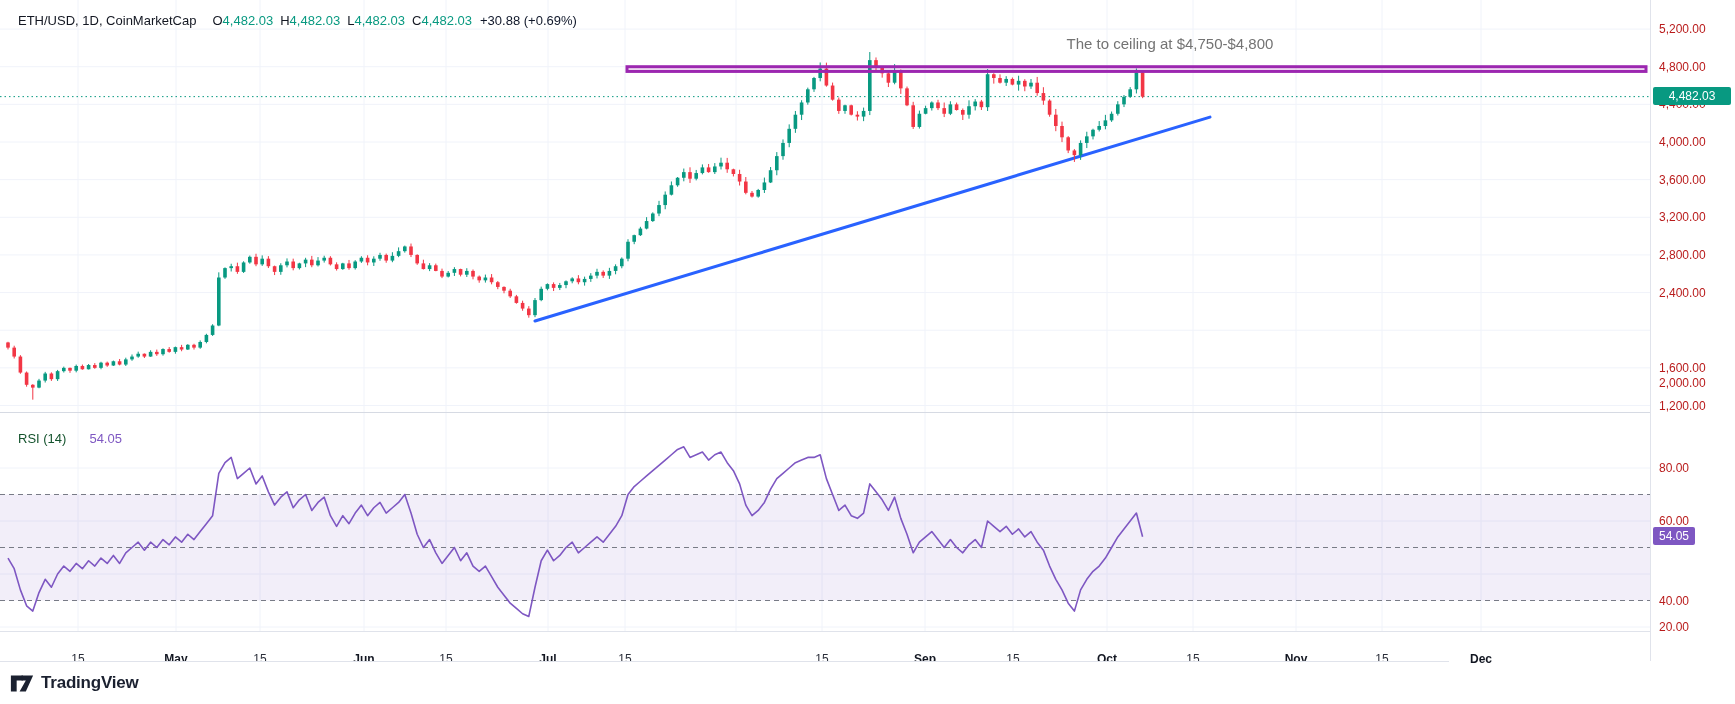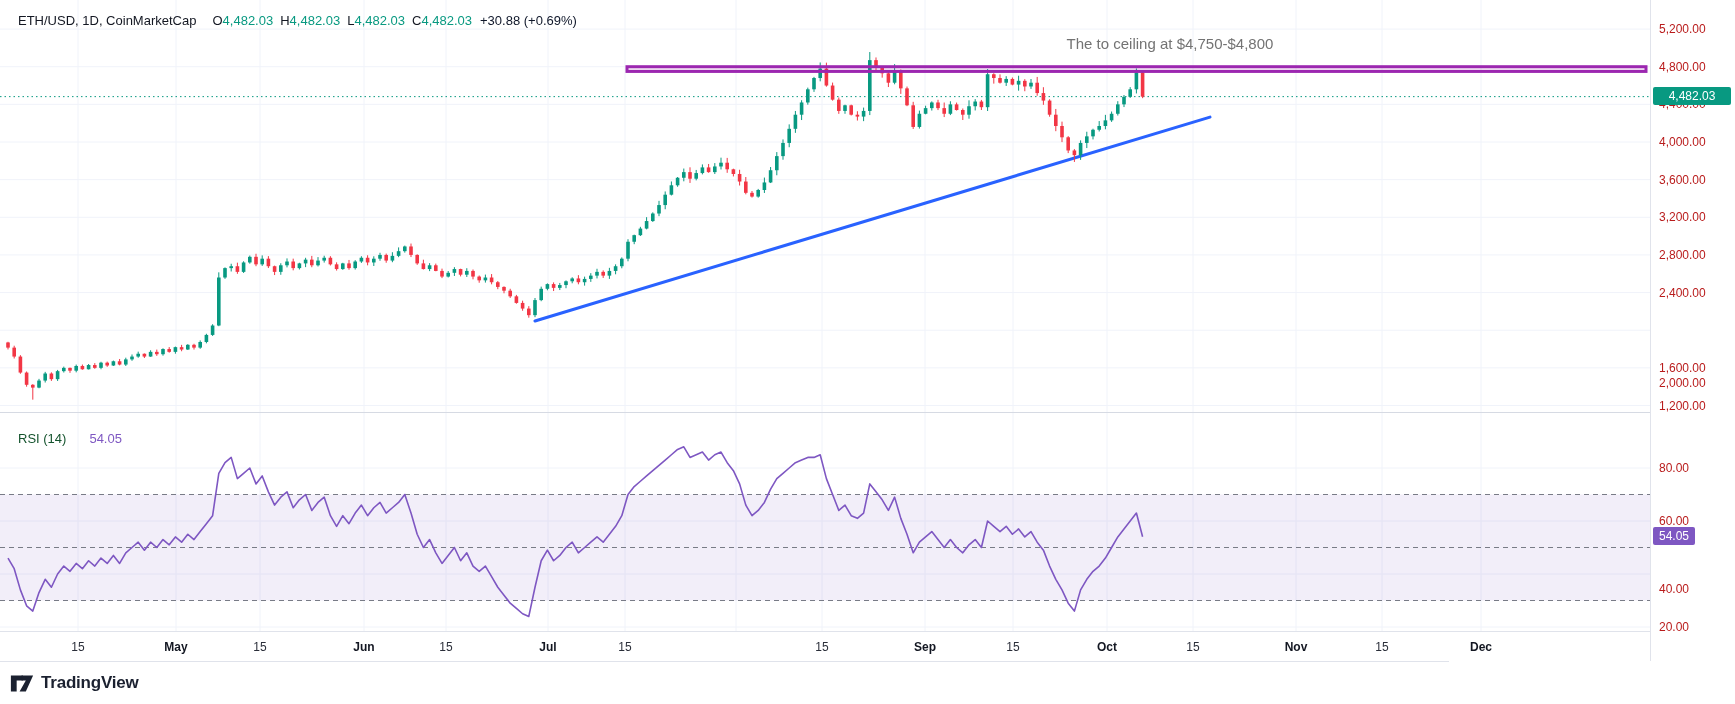--- a/index.html
+++ b/index.html
@@ -17,21 +17,21 @@
   .legend .sym{color:#131722;margin-right:9px;}
   .legend .k{color:#131722;margin-left:7px;}
   .legend .v{color:#089981;}
   .legend .chg{color:#0f172a;margin-left:8px;}
   .rsi-legend{position:absolute;left:18px;top:431px;font-size:13px;z-index:6;white-space:nowrap;}
   .rsi-legend .k{color:#14532d;margin-right:23px;}
   .rsi-legend .v{color:#7E57C2;}
   .annotation{position:absolute;left:1048px;top:35px;width:244px;text-align:center;
     font-size:15px;color:#737373;z-index:6;}
   .time-axis{position:absolute;left:0;top:631px;width:1650px;height:30px;background:#fff;border-top:1px solid #E0E3EB;}
-  .time-tick{position:absolute;top:8px;transform:translateX(-50%);font-size:12px;color:#2A2E39;}
+  .time-tick{position:absolute;top:20px;transform:translateX(-50%);font-size:12px;color:#2A2E39;}
   .time-tick.major{font-weight:700;color:#131722;}
   .footer{position:absolute;left:0;top:661px;width:1449px;height:43px;background:#fff;border-top:1px solid #E0E3EB;
     display:flex;align-items:center;padding-left:10px;box-sizing:border-box;}
   .brand-text{font-size:17px;font-weight:600;color:#1B2130;margin-left:7px;letter-spacing:-0.2px;}
 </style>
 </head>
 <body>
 
 <div class="chart-root">
 
@@ -489,21 +489,21 @@
       <div class="time-tick" style="left: 1013px;">15</div>
       <div class="time-tick major" style="left: 1107px;">Oct</div>
       <div class="time-tick" style="left: 1193px;">15</div>
       <div class="time-tick major" style="left: 1296px;">Nov</div>
       <div class="time-tick" style="left: 1382px;">15</div>
       <div class="time-tick major" style="left: 1481px;">Dec</div>
     </div>
 
   <div class="axis-col" id="axis-col">
       <div class="axis-label" style="top: 620px;">20.00</div>
-      <div class="axis-label" style="top: 582px;">40.00</div>
+      <div class="axis-label" style="top: 594px;">40.00</div>
       <div class="axis-label" style="top: 514px;">60.00</div>
       <div class="axis-label" style="top: 461px;">80.00</div>
       <div class="axis-label" style="top: 398.505px;">1,200.00</div>
       <div class="axis-label" style="top: 360.861px;">1,600.00</div>
       <div class="axis-label" style="top: 332px; margin-top: 44px;">2,000.00</div>
       <div class="axis-label" style="top: 285.574px;">2,400.00</div>
       <div class="axis-label" style="top: 247.931px;">2,800.00</div>
       <div class="axis-label" style="top: 210.287px;">3,200.00</div>
       <div class="axis-label" style="top: 172.644px;">3,600.00</div>
       <div class="axis-label" style="top: 135px;">4,000.00</div>

